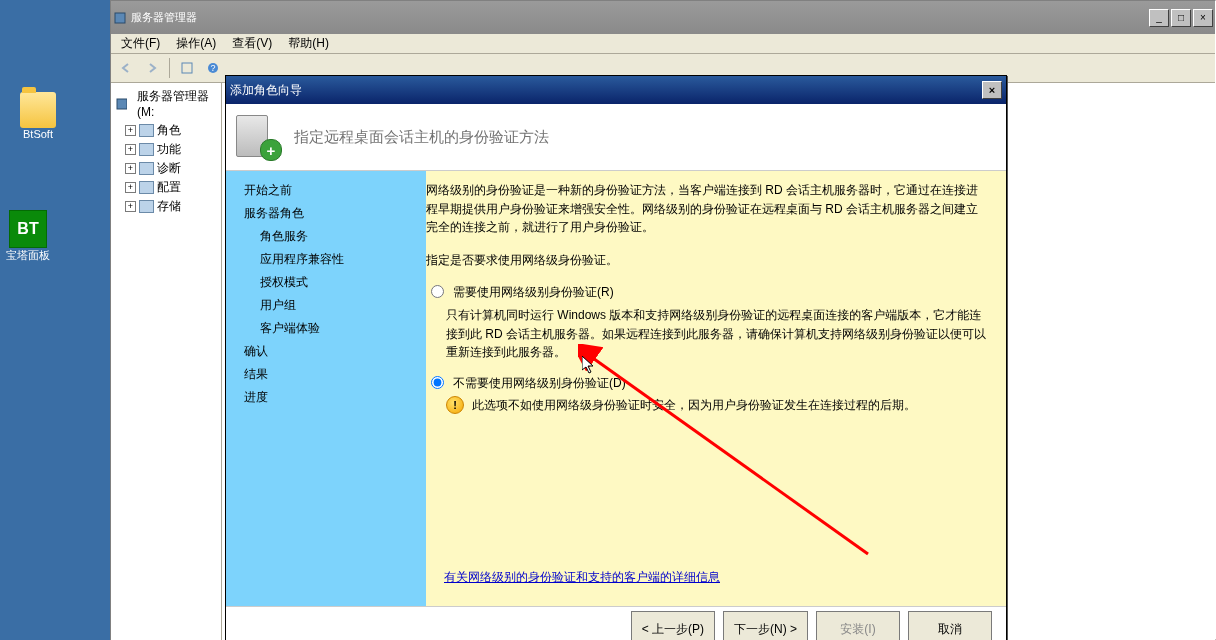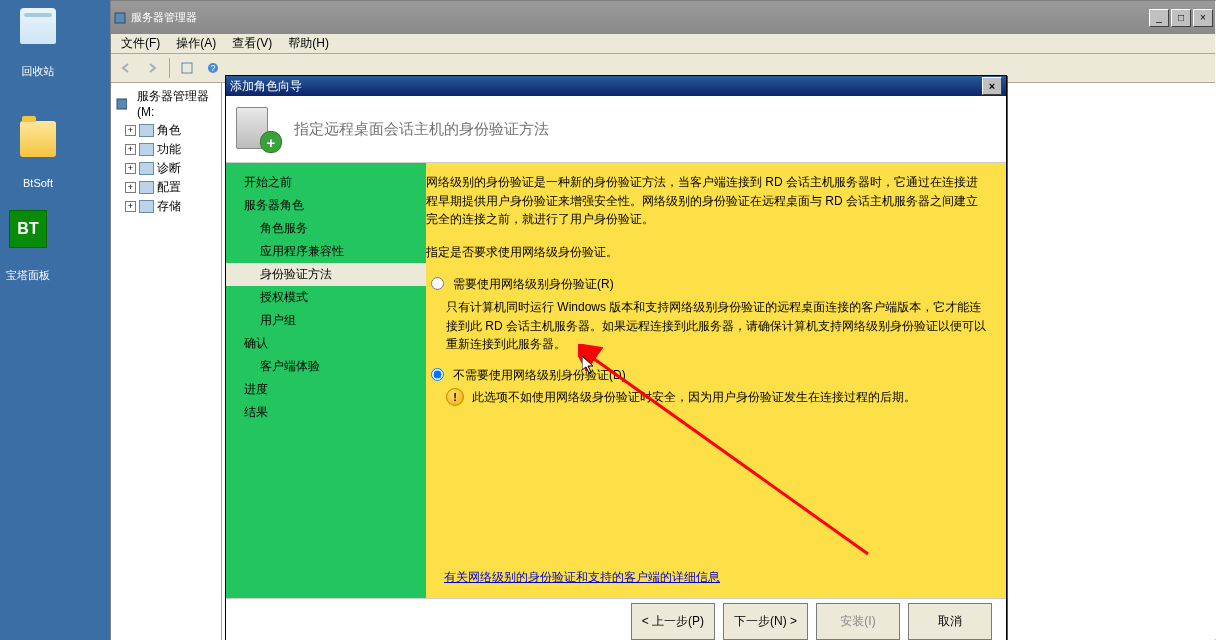--- a/index.html
+++ b/index.html
@@ -1,20 +1,20 @@
 <!DOCTYPE html>
 <html><head>
 <meta charset="utf-8">
 <style>
 html,body{margin:0;padding:0;height:100%;font-family:"Microsoft YaHei","SimSun",Tahoma,sans-serif;font-size:12px;background:#3a6ea5;color:#000;overflow:hidden}
 .desktop{position:relative;width:1216px;height:640px;background:#3a6ea5}
 .desktop-icon{position:absolute;width:60px;text-align:center;color:#fff;font-size:11px;cursor:pointer}
-.desktop-icon .ic{width:36px;height:36px;margin:0 auto 20px}
+.desktop-icon .ic{width:36px;height:36px;margin:0 auto 0}
 #recycle{left:8px;top:8px}
-#btsoft{left:8px;top:121px}
+#btsoft{left:8px;top:92px}
 #bt-panel{left:-2px;top:210px}
 .recycle-ic{background:linear-gradient(#eaf4fb,#cfe6f5);border-radius:4px 4px 2px 2px;position:relative}
 .recycle-ic:before{content:"";position:absolute;left:4px;right:4px;top:5px;height:4px;background:#a9c9de;border-radius:2px}
 .folder-ic{background:linear-gradient(#ffe79a,#f5c440);border-radius:3px;position:relative}
 .folder-ic:before{content:"";position:absolute;left:2px;top:-5px;width:14px;height:6px;background:#f5c440;border-radius:2px 2px 0 0}
 .bt-ic{background:#0a8a0a;color:#fff;display:flex;align-items:center;justify-content:center;font-weight:bold;font-size:16px;border:1px solid #046b04}
 
 
 .win{position:absolute;left:110px;top:0;width:1106px;height:640px;background:#d4d0c8;border:1px solid #808080;border-right:1px solid #fff;box-sizing:border-box}
 .titlebar{height:33px;background:linear-gradient(#9a9a9a,#8a8a8a);display:flex;align-items:center;padding:0 2px;color:#fff;font-size:11px}
@@ -34,37 +34,37 @@
 .tree{width:110px;background:#fff;border-right:1px solid #aca899;padding:3px 0;font-size:12px}
 .tree .root{padding:2px 4px;display:flex;align-items:center;gap:10px}
 .tree .child{display:flex;align-items:center;gap:3px;padding:1px 2px 1px 14px}
 .boxplus{width:9px;height:9px;border:1px solid #7a7a7a;display:inline-flex;align-items:center;justify-content:center;font-size:9px;line-height:1;background:#fff;color:#000}
 .nodecube{width:13px;height:11px;background:#bcd3e9;border:1px solid #6b8aa8}
 
 .main{flex:1;background:#fff;position:relative}
 
 
 .wizard{position:absolute;left:225px;top:75px;width:780px;height:565px;background:#fff;border:1px solid #000;box-shadow:1px 1px 0 #555}
-.wiz-title{height:20px;background:linear-gradient(#2a5a9c,#0a246a);color:#fff;display:flex;align-items:center;padding:0 4px;font-size:12px}
+.wiz-title{height:28px;background:linear-gradient(#2a5a9c,#0a246a);color:#fff;display:flex;align-items:center;padding:0 4px;font-size:12px}
 .wiz-title .spacer{flex:1}
 .wiz-title .close{width:18px;height:16px;background:#c0c0c0;border:1px solid #fff;border-right-color:#404040;border-bottom-color:#404040;color:#000;display:flex;align-items:center;justify-content:center;font-weight:bold;font-size:11px;cursor:pointer}
 
 .wiz-header{height:66px;background:#fff;border-bottom:1px solid #ccc;display:flex;align-items:center;padding:0 10px;gap:14px}
 .wiz-icon{width:44px;height:44px;position:relative}
 .wiz-icon .srv{width:30px;height:40px;background:linear-gradient(#e8e8e8,#bcbcbc);border:1px solid #888;border-radius:2px}
 .wiz-icon .plus{position:absolute;right:-2px;bottom:-2px;width:20px;height:20px;background:#3ba23b;border-radius:10px;color:#fff;display:flex;align-items:center;justify-content:center;font-weight:bold;font-size:15px;border:1px solid #2a7a2a}
 .wiz-heading{font-size:15px;font-weight:400;color:#737373}
 
 .wiz-body{display:flex;height:calc(100% - 20px - 66px - 44px)}
-.wiz-nav{width:200px;background:#22c55e;padding:8px 0;font-size:12px}
+.wiz-nav{width:200px;background:#7dd3fc;padding:8px 0;font-size:12px}
 .wiz-nav .item{padding:3px 10px 3px 18px;cursor:pointer;color:#000}
 .wiz-nav .item.sub{padding-left:34px}
 .wiz-nav .item.sel{background:#ece9d8}
 
-.wiz-content{flex:1;padding:10px 18px 4px 0;background:#fde047;line-height:1.55;font-size:12px}
+.wiz-content{flex:1;padding:10px 18px 4px 0;background:#fef9c3;line-height:1.55;font-size:12px}
 .wiz-content .para{margin-bottom:14px;word-break:break-all}
 .radio-row{display:flex;align-items:flex-start;gap:6px;margin:4px 0}
 .radio-row input{margin-top:2px}
 .radio-desc{margin:2px 0 12px 20px;word-break:break-all}
 .warn-row{display:flex;gap:8px;margin-left:20px;margin-top:4px}
 .warn-ic{width:16px;height:16px;min-width:16px;background:radial-gradient(circle at 40% 35%,#ffe26a,#f5a500);border-radius:50%;border:1px solid #cc8400;display:flex;align-items:center;justify-content:center;color:#000;font-weight:bold;font-size:11px}
 .link{color:#0000cc;text-decoration:underline;cursor:pointer;display:inline-block}
 
 .wiz-foot{height:44px;border-top:1px solid #ccc;display:flex;align-items:center;justify-content:flex-end;padding:0 14px;gap:8px;background:#fff}
 .dlgbtn{min-width:84px;height:37px;background:#ece9d8;border:1px solid #7a7a7a;font-size:12px;cursor:pointer;padding:0 10px}
@@ -74,24 +74,20 @@
 .arrow{position:absolute;pointer-events:none}
 
 
 .cursor{position:absolute;left:582px;top:356px;width:12px;height:18px;pointer-events:none}
 </style>
 </head>
 <body>
 
 <div class="desktop">
 
-  <div class="desktop-icon" id="recycle">
-    <div class="ic recycle-ic"></div>
-    <div>回收站</div>
-  </div>
   <div class="desktop-icon" id="btsoft">
     <div class="ic folder-ic"></div>
     <div>BtSoft</div>
   </div>
   <div class="desktop-icon" id="bt-panel">
     <div class="ic bt-ic">BT</div>
     <div>宝塔面板</div>
   </div>
 
   <div class="win">
@@ -192,27 +188,26 @@
       </div>
       <div class="wiz-heading">指定远程桌面会话主机的身份验证方法</div>
     </div>
 
     <div class="wiz-body">
       <div class="wiz-nav">
         <div class="item">开始之前</div>
         <div class="item">服务器角色</div>
         <div class="item sub">角色服务</div>
         <div class="item sub">应用程序兼容性</div>
-        <div class="item sub sel">身份验证方法</div>
         <div class="item sub">授权模式</div>
         <div class="item sub">用户组</div>
+        <div class="item sub">客户端体验</div>
         <div class="item">确认</div>
-        <div class="item sub">客户端体验</div>
+        <div class="item">结果</div>
         <div class="item">进度</div>
-        <div class="item">结果</div>
       </div>
 
       <div class="wiz-content">
         <div class="para">网络级别的身份验证是一种新的身份验证方法，当客户端连接到 RD 会话主机服务器时，它通过在连接进程早期提供用户身份验证来增强安全性。网络级别的身份验证在远程桌面与 RD 会话主机服务器之间建立完全的连接之前，就进行了用户身份验证。</div>
         <div class="para">指定是否要求使用网络级身份验证。</div>
 
         <div class="radio-row">
           <input type="radio" name="nla" style="">
           <label>需要使用网络级别身份验证(R)</label>
         </div>

